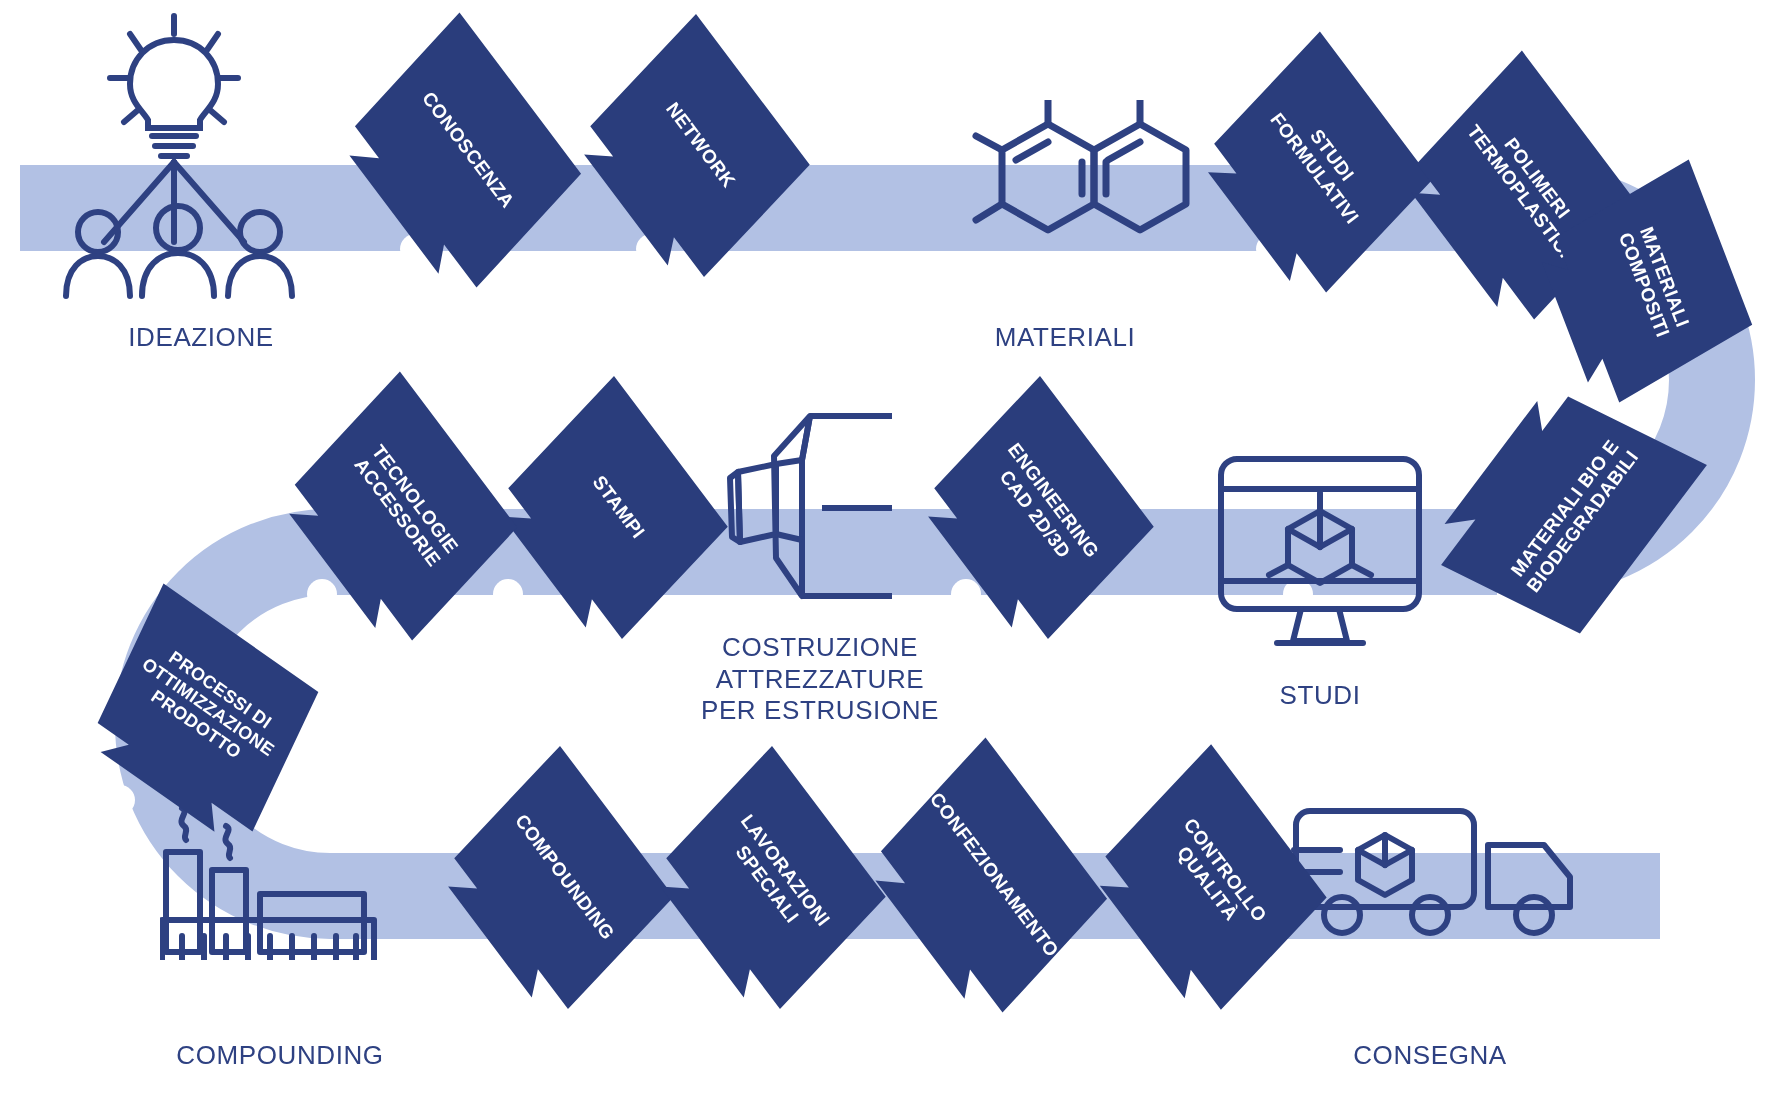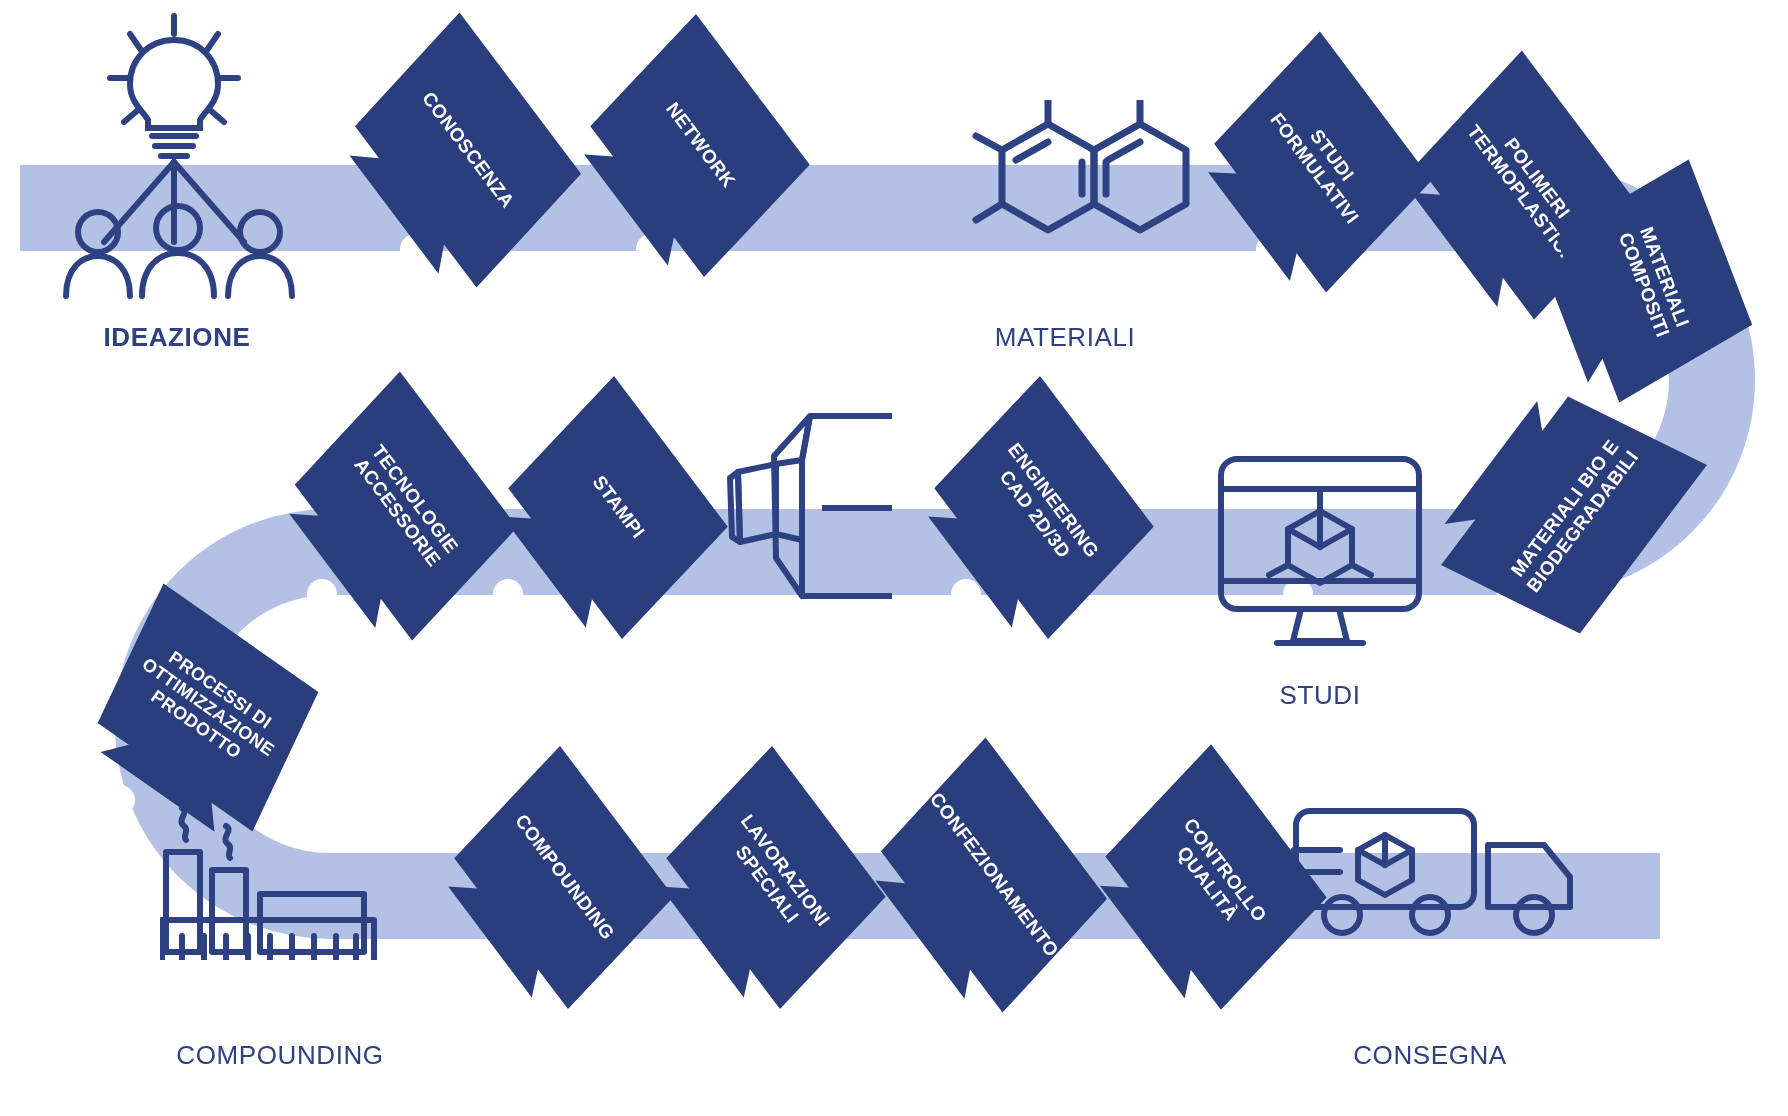--- a/index.html
+++ b/index.html
@@ -203,22 +203,25 @@
 
   <div class="icon" style="left:1290px;top:840px;width:60px;height:50px;">
     <svg viewBox="0 0 60 50" width="60" height="50" xmlns="http://www.w3.org/2000/svg">
       <g stroke="#2e4182" stroke-width="6" stroke-linecap="round">
         <line x1="4" y1="10" x2="50" y2="10"></line>
         <line x1="4" y1="32" x2="50" y2="32"></line>
       </g>
     </svg>
   </div>
 
-  <div class="stage-label" style="left:52px;top:322px;width:250px;font-weight:bold;">IDEAZIONE</div>
+  <div class="stage-label" style="left:76px;top:322px;width:250px;">IDEAZIONE</div>
   <div class="stage-label" style="left:940px;top:322px;width:250px;">MATERIALI</div>
+  <div class="stage-label" style="left:580px;top:632px;width:480px;white-space:pre-line;">COSTRUZIONE
+ATTREZZATURE
+PER ESTRUSIONE</div>
   <div class="stage-label" style="left:1200px;top:680px;width:240px;">STUDI</div>
   <div class="stage-label" style="left:155px;top:1040px;width:250px;">COMPOUNDING</div>
   <div class="stage-label" style="left:1290px;top:1040px;width:280px;">CONSEGNA</div>
 
   <div class="banner" style="left:392px;top:35px;width:152px;height:230px;transform:rotate(-37deg);">
     <svg viewBox="0 0 152 230" width="152" height="230">
         <path d="M0,28 L152,0 L152,202 L0,230 L0,176 L-22,196 L-22,48 L0,68 Z" fill="#2a3d7c"></path>
       </svg>
     <div class="btxt" style="font-size:19px;transform:rotate(90deg);">CONOSCENZA</div>
   </div>

